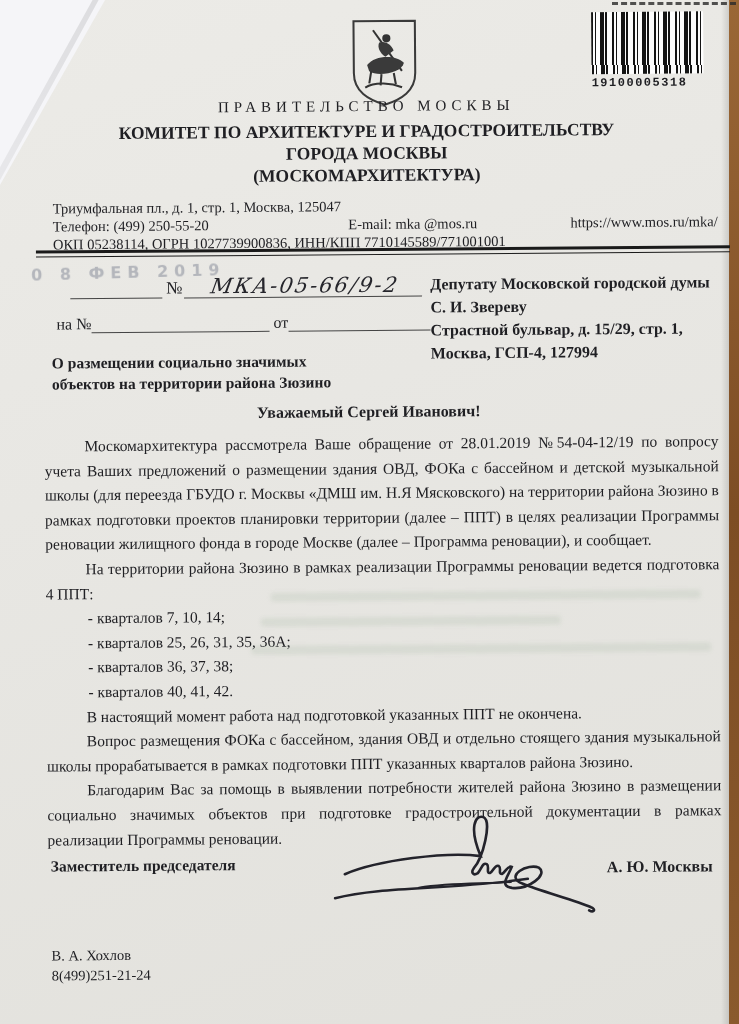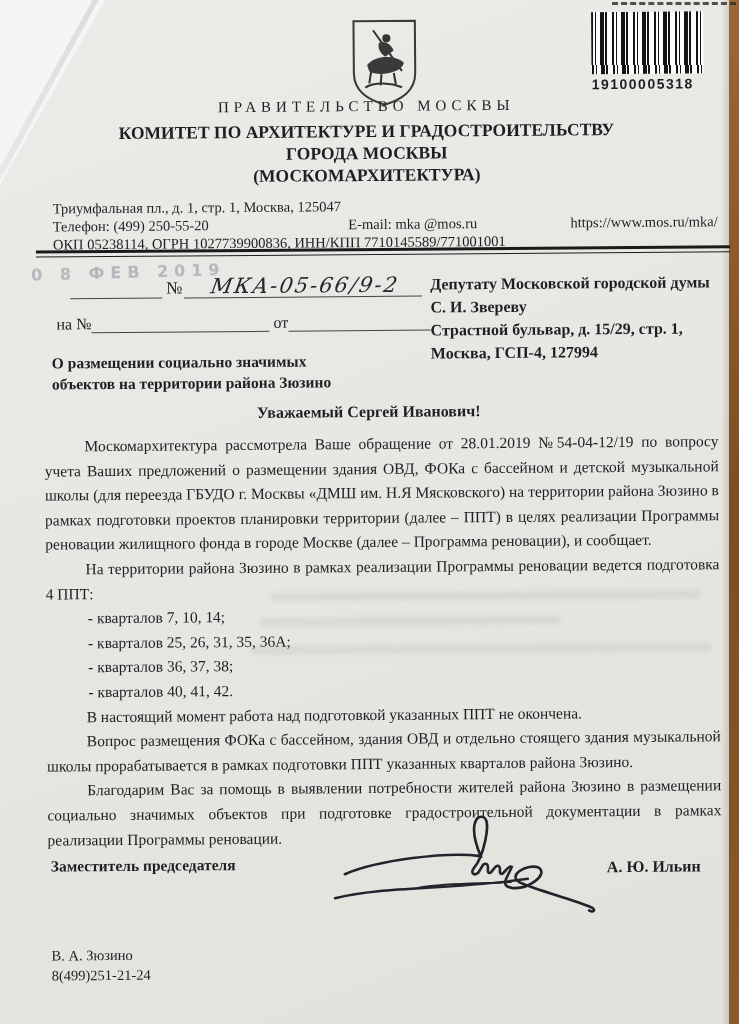--- a/index.html
+++ b/index.html
@@ -20,22 +20,22 @@
   .top-dashes{position:absolute;top:2px;left:612px;width:124px;height:0;
          border-top:3px dashed #2a2a2a;opacity:.8;}
   .doc{position:absolute;inset:0;transform:rotate(-0.45deg);}
 
   
   .emblem{position:absolute;left:352px;top:18px;}
   .barcode-wrap{position:absolute;left:595px;top:14px;width:112px;}
   .barcode{height:62px;background:repeating-linear-gradient(90deg,
       #141414 0 2px,#fdfdfd 2px 4px,#141414 4px 5px,#fdfdfd 5px 9px,
       #141414 9px 13px,#fdfdfd 13px 14px,#141414 14px 16px,#fdfdfd 16px 21px);}
-  .barcode-num{font-family:Liberation Sans, sans-serif;font-weight:bold;
-      font-size:14px;letter-spacing:1.5px;margin-top:2px;}
+  .barcode-num{font-family:Liberation Mono, monospace;font-weight:bold;
+      font-size:12px;letter-spacing:1.5px;margin-top:2px;}
   .gov-title{position:absolute;left:0;top:98px;width:739px;text-align:center;
       font-size:15px;letter-spacing:5px;}
   .committee{position:absolute;left:0;width:739px;text-align:center;
       font-weight:bold;font-size:17.5px;}
   .c1{top:121px;} .c2{top:143px;} .c3{top:165px;}
 
   .contacts{position:absolute;left:55px;top:197px;width:665px;font-size:14.5px;line-height:18px;}
   .contacts-row2{display:flex;}
   .contacts-row2 .ph{width:240px;} .contacts-row2 .em{flex:1;text-align:center;}
   .contacts-row2 .web{width:185px;text-align:right;}
@@ -170,21 +170,21 @@
     <div class="sign-title">Заместитель председателя</div>
     <svg class="sign-svg" width="300" height="115" viewBox="0 0 300 115">
       <path d="M22,62 C55,48 125,40 158,45 C146,16 153,3 161,6 C170,10 160,47 151,57
                C148,61 150,65 155,62 C159,57 160,51 164,53 C167,55 163,62 167,62
                C171,60 172,53 176,55 C179,57 175,63 179,63 C183,61 185,54 189,56
                C185,66 176,75 189,77 C205,79 226,64 216,57 C206,52 180,65 200,73
                C216,80 252,90 268,97 C273,99 271,103 266,100" fill="none" stroke="#23232b" stroke-width="2.6" stroke-linecap="round"></path>
       <path d="M12,86 C62,74 125,79 205,68" fill="none" stroke="#23232b" stroke-width="2.4" stroke-linecap="round"></path>
       <path d="M96,76 C130,71 162,73 188,71" fill="none" stroke="#23232b" stroke-width="2" stroke-linecap="round"></path>
     </svg>
-    <div class="sign-name">А. Ю. Ильин</div>
+    <div class="sign-name">А. Ю. Москвы</div>
 
     <div class="exec">
-      <div>В. А. Зюзино</div>
+      <div>В. А. Хохлов</div>
       <div>8(499)251-21-24</div>
     </div>
 
   </div>
 </div>
 
 </body></html>

